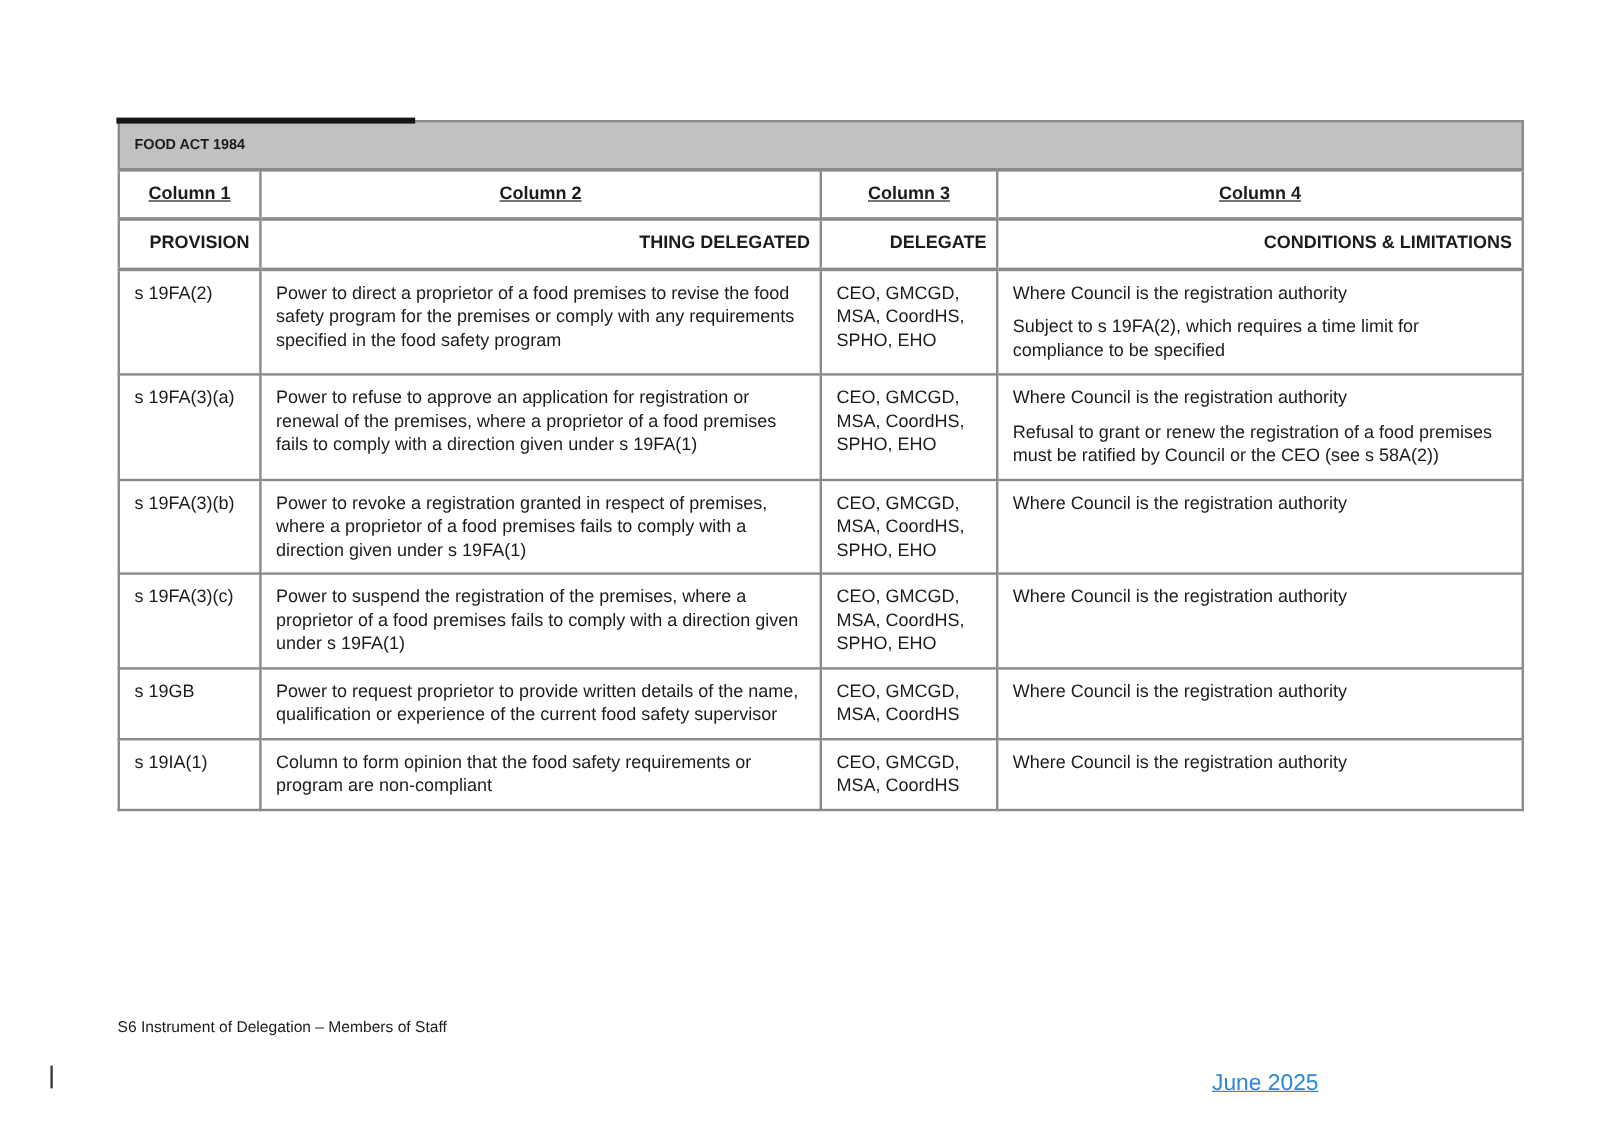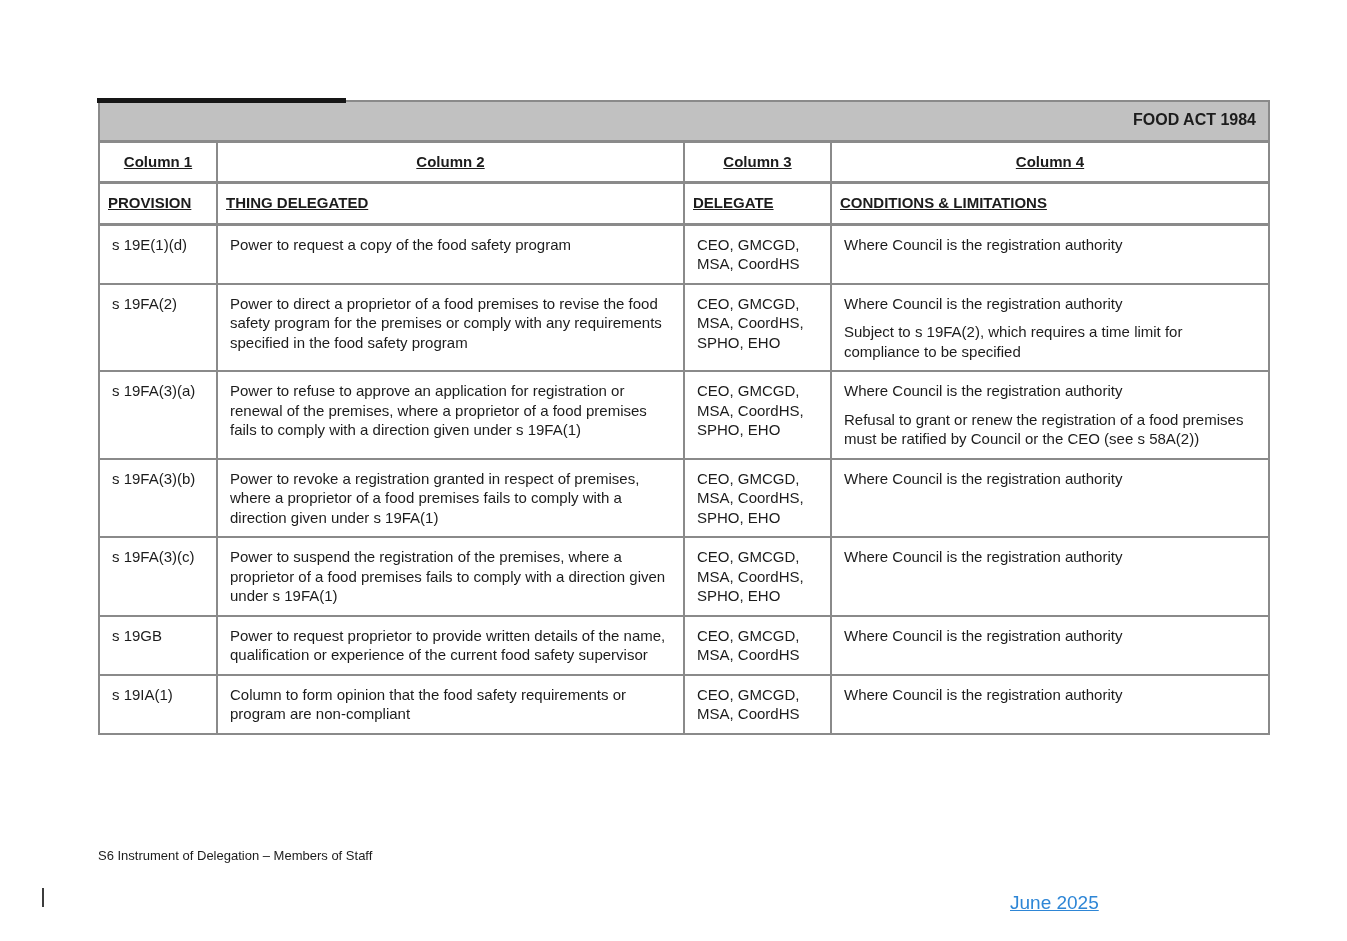--- a/index.html
+++ b/index.html
@@ -51,44 +51,42 @@
     vertical-align: top;
     font-size: 15px;
     line-height: 1.3;
     padding: 9px 12px;
     word-wrap: break-word;
   }
 
   tr.title-row td {
     background: var(--header-bg);
     font-weight: bold;
-    font-size: 16px;
+    font-size: 12px;
     height: 40px;
     vertical-align: middle;
     padding: 6px 12px;
     border-bottom-width: 3px;
-    text-align: right;
   }
   tr.colhead-row td {
     font-weight: bold;
     text-align: center;
     vertical-align: middle;
     height: 41px;
     padding: 6px 8px;
     border-bottom-width: 3px;
     text-decoration: underline;
   }
   tr.fieldhead-row td {
     font-weight: bold;
-    text-align: left;
+    text-align: right;
     vertical-align: middle;
     height: 42px;
     padding: 6px 8px;
     border-bottom-width: 3px;
-    text-decoration: underline;
   }
 
   td.cond-cell p { margin: 0 0 9px 0; }
   td.cond-cell p:last-child { margin-bottom: 0; }
   td.cond-cell p:empty { display: none; }
 
   .revision-bar {
     position: absolute;
     left: 42px;
     top: 888px;
@@ -140,28 +138,20 @@
           <td>Column 3</td>
           <td>Column 4</td>
         </tr>
         <tr class="fieldhead-row">
           <td>PROVISION</td>
           <td>THING DELEGATED</td>
           <td>DELEGATE</td>
           <td>CONDITIONS &amp; LIMITATIONS</td>
         </tr>
 
-  <tr class="data-row">
-    <td class="prov-cell bind-prov">s 19E(1)(d)</td>
-    <td class="thing-cell bind-thing">Power to request a copy of the food safety program</td>
-    <td class="del-cell bind-del">CEO, GMCGD, MSA, CoordHS</td>
-    <td class="cond-cell">
-              <p>Where Council is the registration authority</p>
-            </td>
-  </tr>
 
 
   <tr class="data-row">
     <td class="prov-cell bind-prov">s 19FA(2)</td>
     <td class="thing-cell bind-thing">Power to direct a proprietor of a food premises to revise the food safety program for the premises or comply with any requirements specified in the food safety program</td>
     <td class="del-cell bind-del">CEO, GMCGD, MSA, CoordHS, SPHO, EHO</td>
     <td class="cond-cell">
               <p>Where Council is the registration authority</p>
               <p>Subject to s 19FA(2), which requires a time limit for compliance to be specified</p>
             </td>

